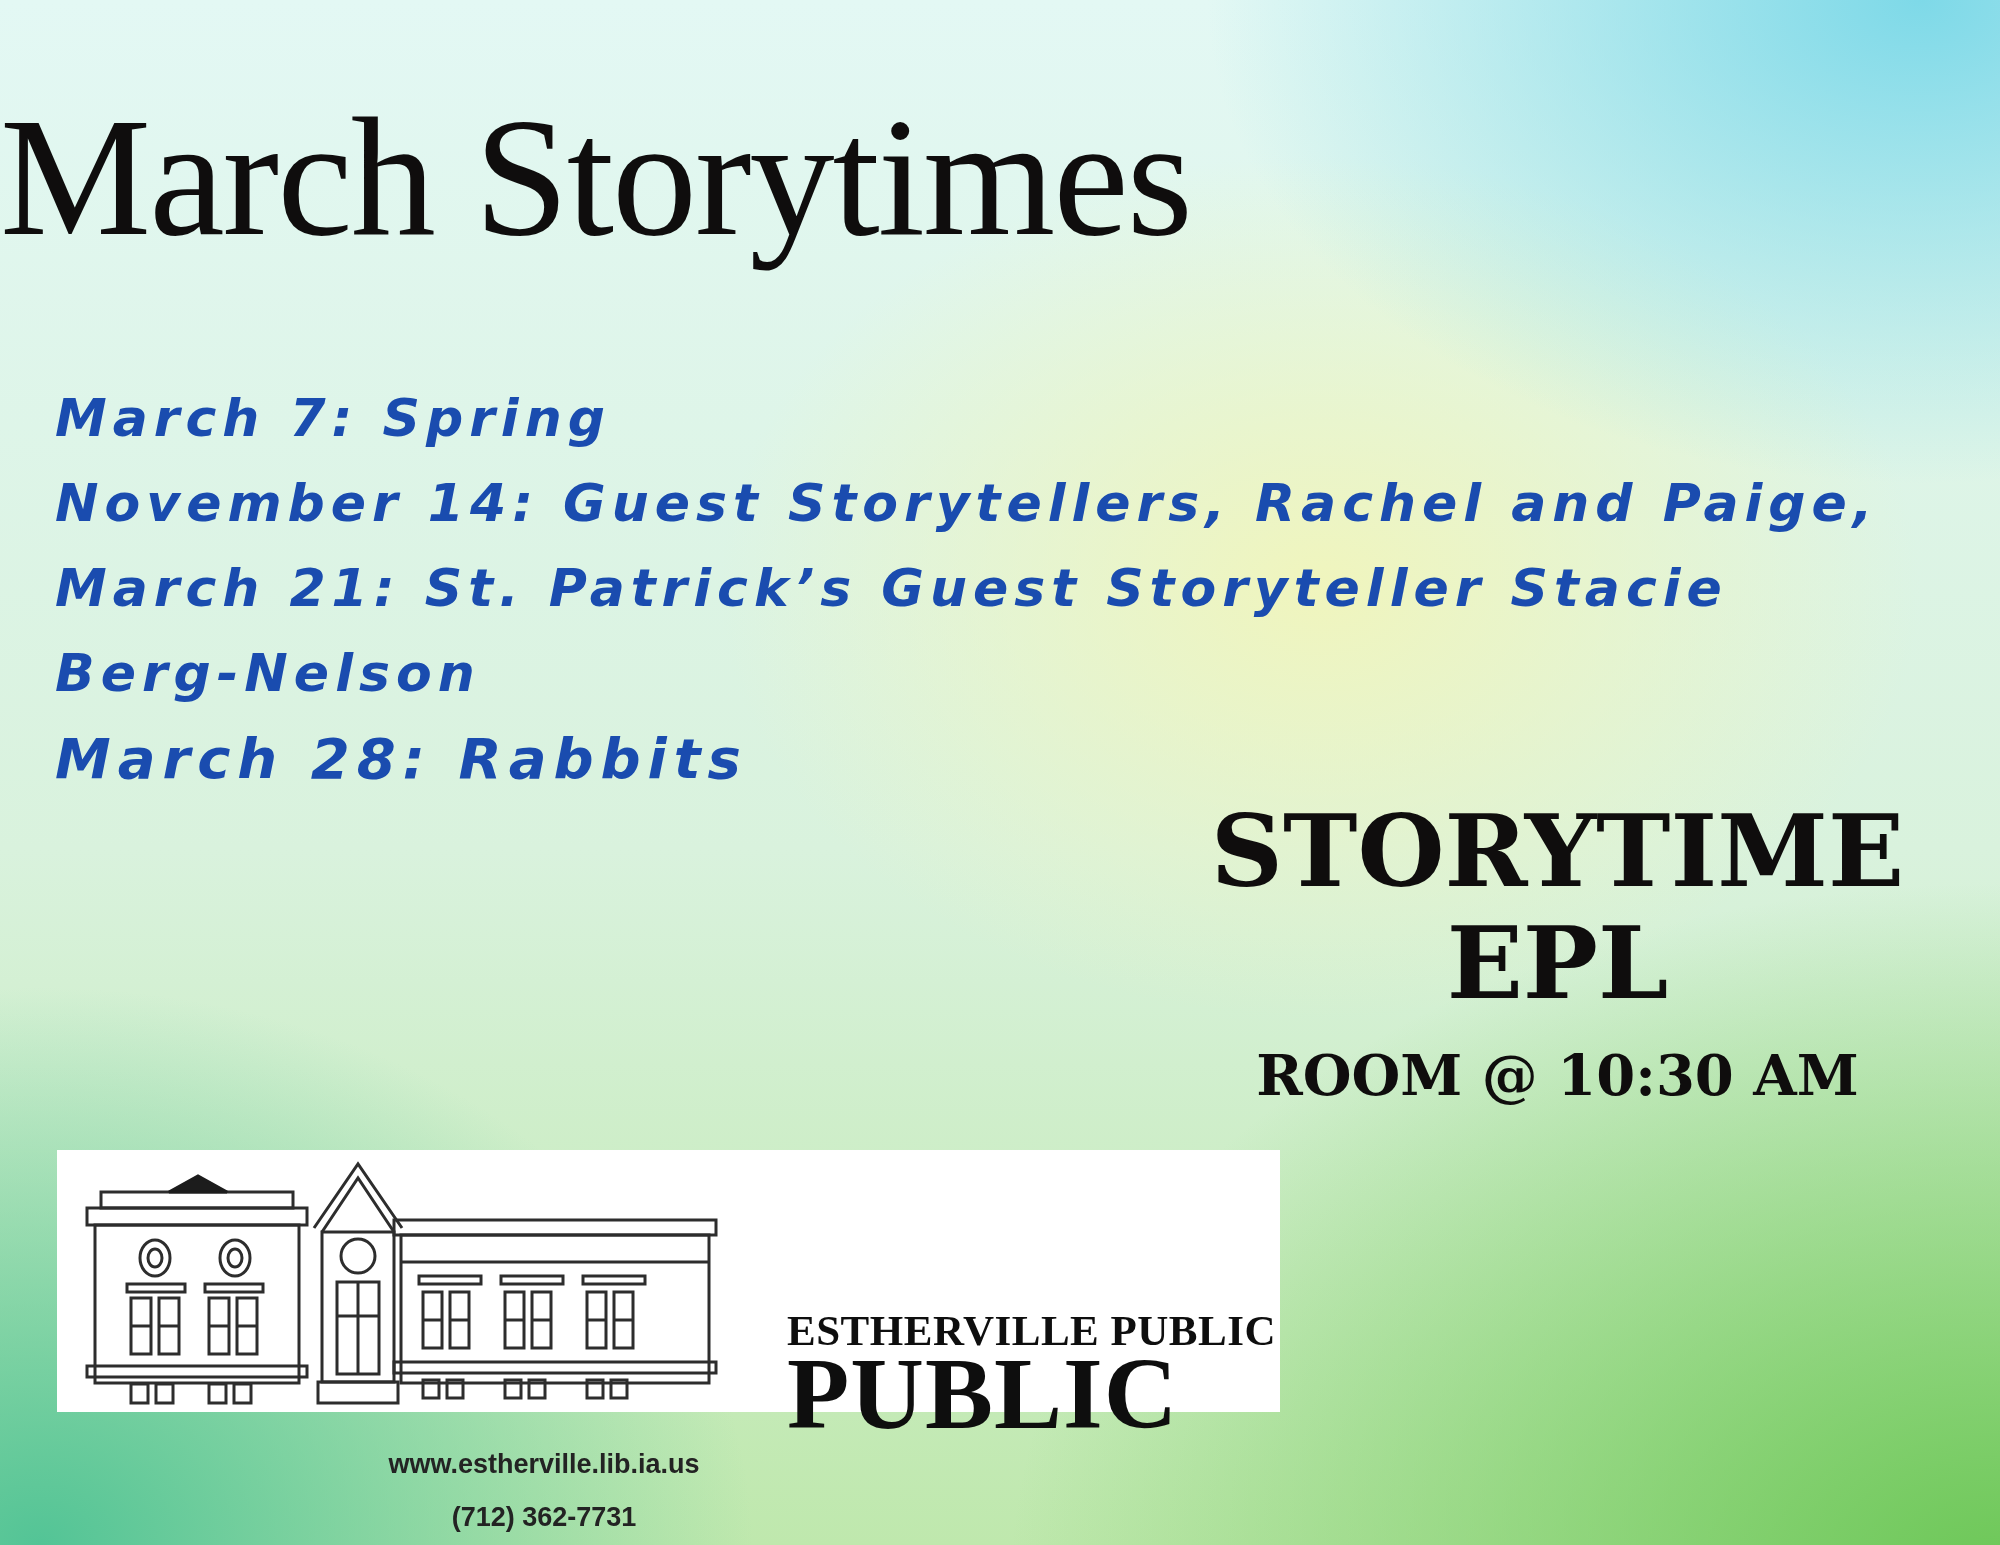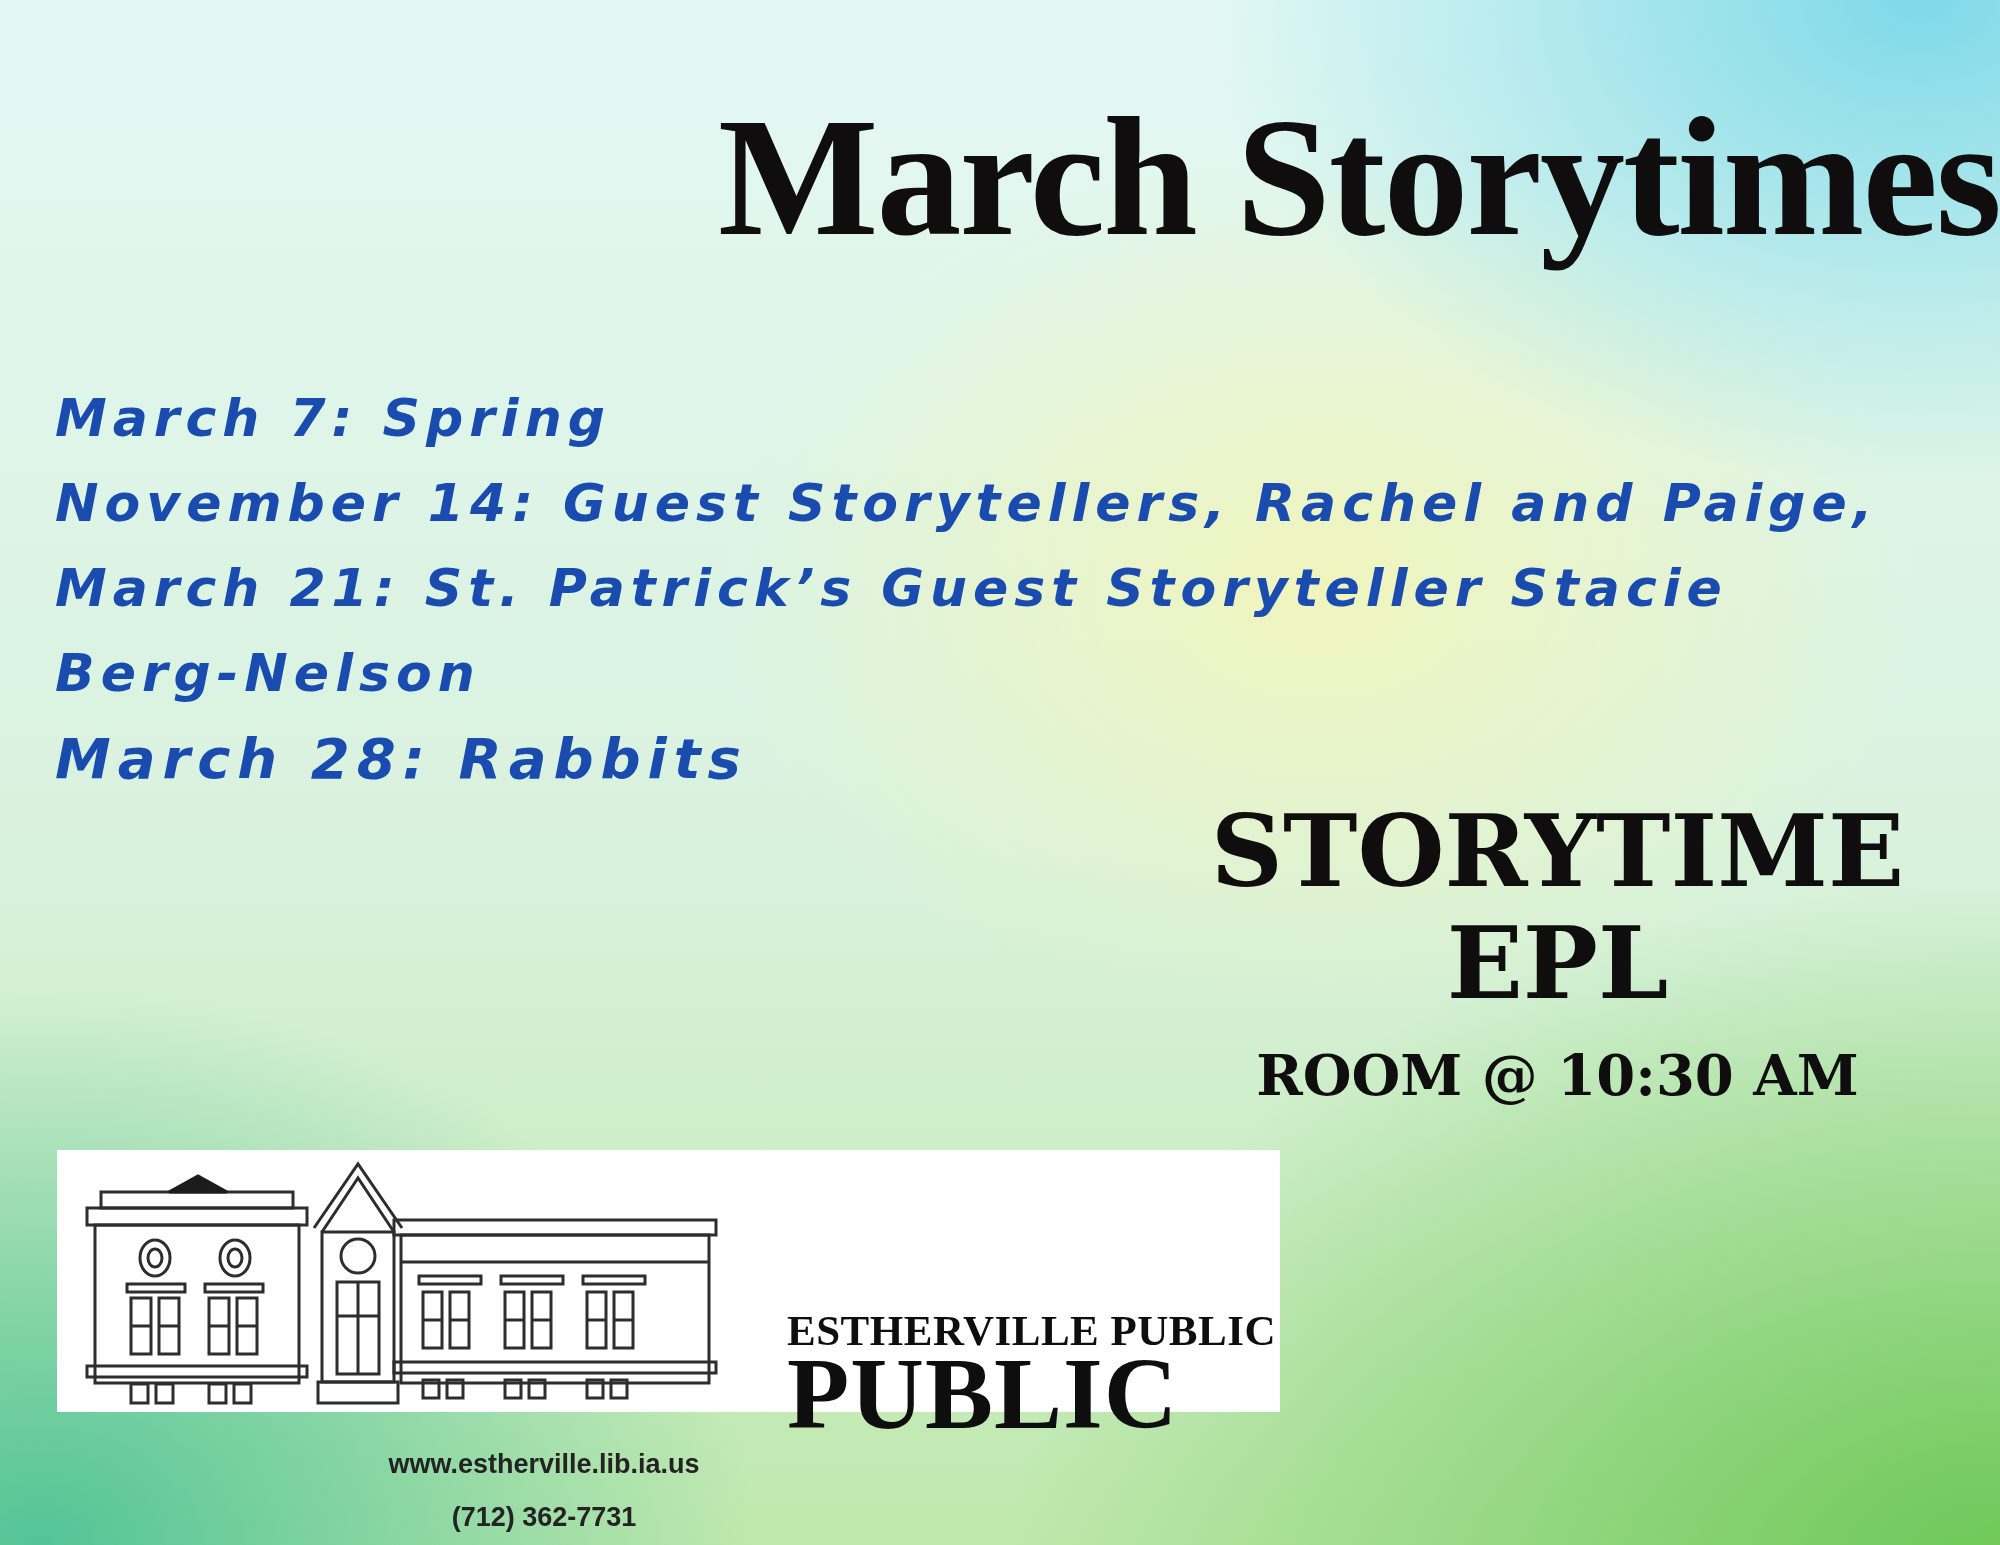--- a/index.html
+++ b/index.html
@@ -10,23 +10,23 @@
     background:
       radial-gradient(ellipse 1150px 780px at 96% 0%, var(--background-top-right,#7ed9e8) 0%, rgba(126,217,232,0) 62%),
       radial-gradient(ellipse 1000px 720px at 66% 38%, var(--background-center,#f0f5bd) 0%, rgba(240,245,189,0) 60%),
       radial-gradient(ellipse 1150px 900px at 2% 100%, var(--background-bottom-left,#53c496) 0%, rgba(83,196,150,0) 62%),
       radial-gradient(ellipse 1500px 1050px at 100% 102%, var(--background-bottom-right,#6cc757) 0%, rgba(108,199,87,0) 66%),
       linear-gradient(180deg, var(--background-top-left,#e3f8f4) 0%, #d9f2dd 55%, #bfe8ad 100%);
   }
 
   .title{
     position:absolute;top:92px;left:0;width:100%;
-    text-align:right;
+    text-align:left;
     font-family:"Liberation Serif",serif;
-    font-weight:700;
+    font-weight:400;
     font-size:170px;
     line-height:1;
     color:var(--heading-text,#0f0d0d);
     letter-spacing:-2px;
     white-space:nowrap;
   }
 
   .schedule{
     position:absolute;top:376px;left:55px;width:1910px;
     font-family:"DejaVu Sans","Liberation Sans",sans-serif;

